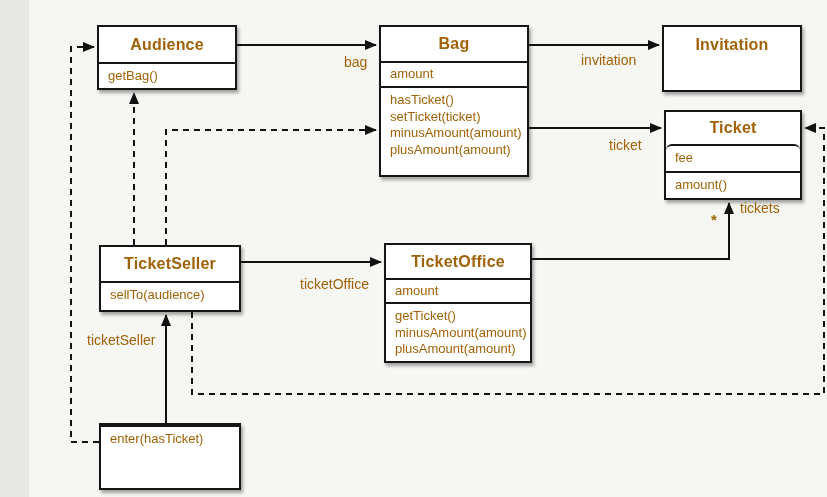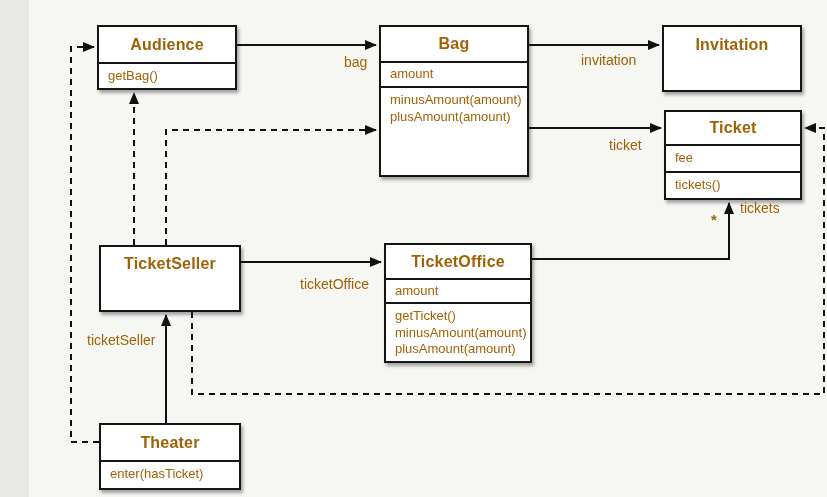--- a/index.html
+++ b/index.html
@@ -76,57 +76,61 @@
       <div class="member">getBag()</div>
     </div>
   </div>
 
   <div class="class-box" style="left:350px;top:25px;width:150px;height:152px;">
     <div class="class-title" style="height:34px;">Bag</div>
     <div class="compartment" style="height:25px;padding-top:3px;">
       <div class="member">amount</div>
     </div>
     <div class="compartment">
+      <div class="member">hasTicket()</div>
+      <div class="member">setTicket(ticket)</div>
       <div class="member">minusAmount(amount)</div>
       <div class="member">plusAmount(amount)</div>
     </div>
   </div>
 
   <div class="class-box" style="left:633px;top:25px;width:140px;height:67px;">
     <div class="class-title" style="height:35px;">Invitation</div>
   </div>
 
   <div class="class-box" style="left:635px;top:110px;width:138px;height:90px;">
     <div class="class-title" style="height:32px;">Ticket</div>
-    <div class="compartment" style="height:27px;padding-top:4px;">
+    <div class="compartment" style="height:27px;padding-top:4px;border-radius:6px;">
       <div class="member">fee</div>
     </div>
     <div class="compartment">
-      <div class="member">tickets()</div>
+      <div class="member">amount()</div>
     </div>
   </div>
 
   <div class="class-box" style="left:70px;top:245px;width:142px;height:67px;">
     <div class="class-title" style="height:34px;">TicketSeller</div>
+    <div class="compartment">
+      <div class="member">sellTo(audience)</div>
+    </div>
   </div>
 
   <div class="class-box" style="left:355px;top:243px;width:148px;height:120px;">
     <div class="class-title" style="height:33px;">TicketOffice</div>
     <div class="compartment" style="height:24px;padding-top:3px;">
       <div class="member">amount</div>
     </div>
     <div class="compartment">
       <div class="member">getTicket()</div>
       <div class="member">minusAmount(amount)</div>
       <div class="member">plusAmount(amount)</div>
     </div>
   </div>
 
   <div class="class-box" style="left:70px;top:423px;width:142px;height:67px;">
-    <div class="class-title" style="height:35px;">Theater</div>
     <div class="compartment">
       <div class="member">enter(hasTicket)</div>
     </div>
   </div>
 
   <span class="edge-label" style="left:315px;top:54px;">bag</span>
   <span class="edge-label" style="left:552px;top:52px;">invitation</span>
   <span class="edge-label" style="left:580px;top:137px;">ticket</span>
   <span class="edge-label" style="left:271px;top:276px;">ticketOffice</span>
   <span class="edge-label" style="left:58px;top:332px;">ticketSeller</span>

